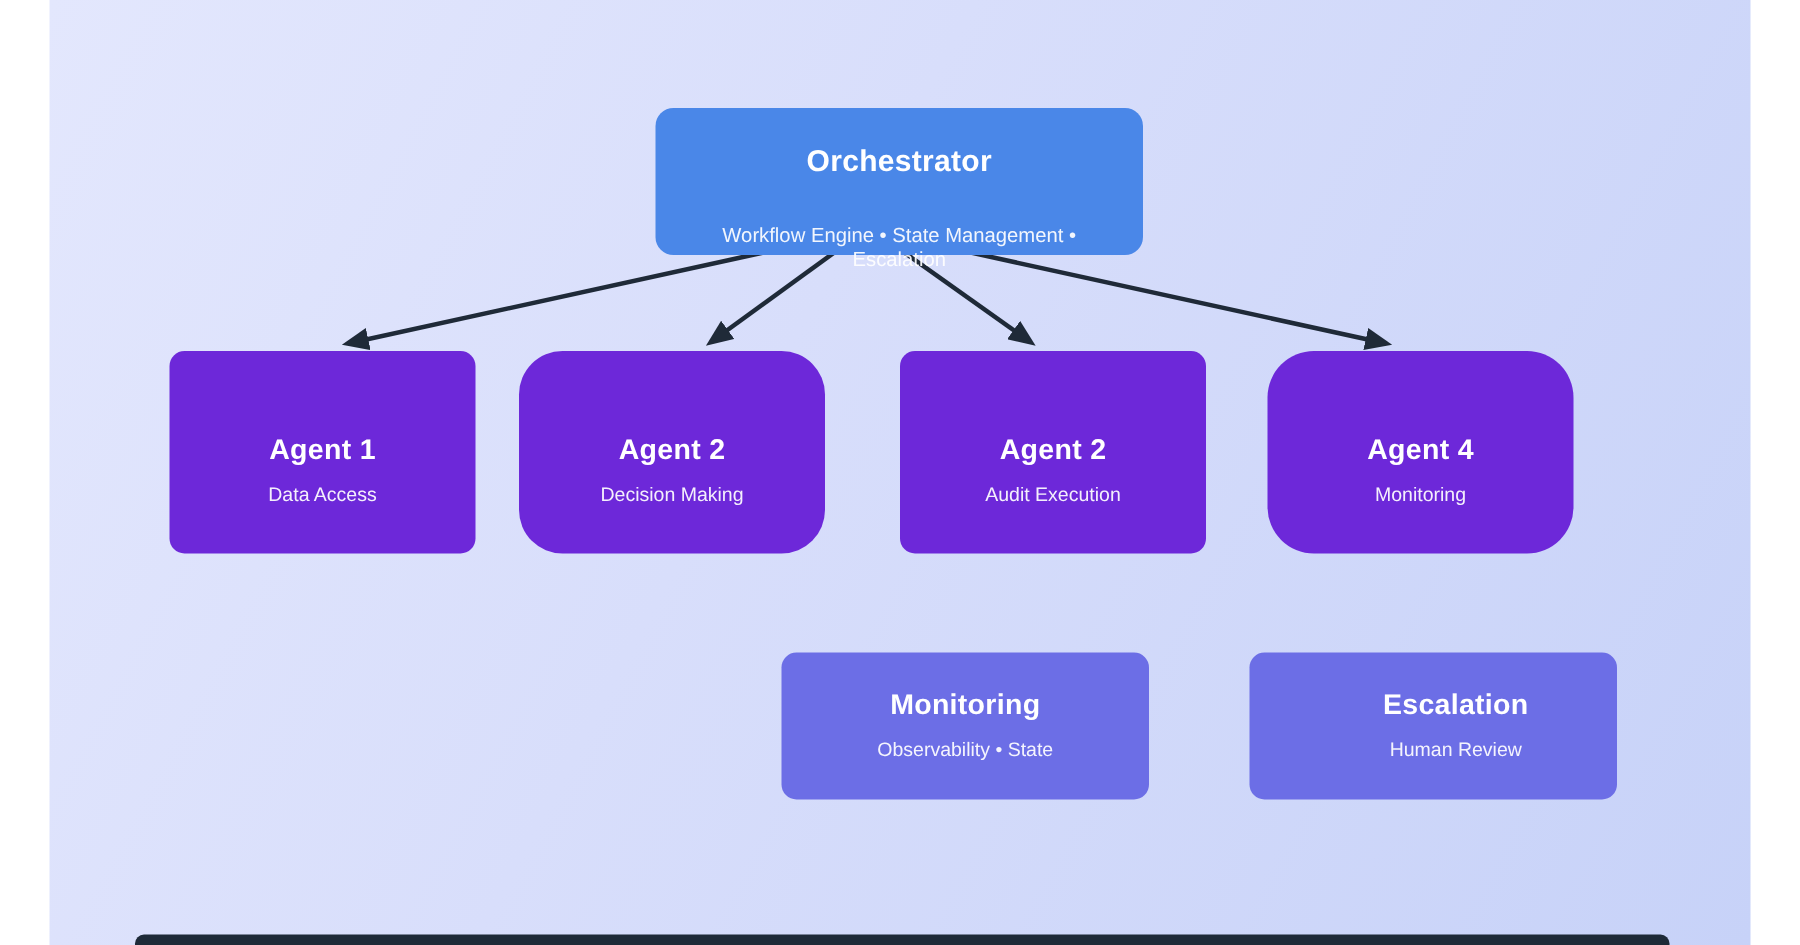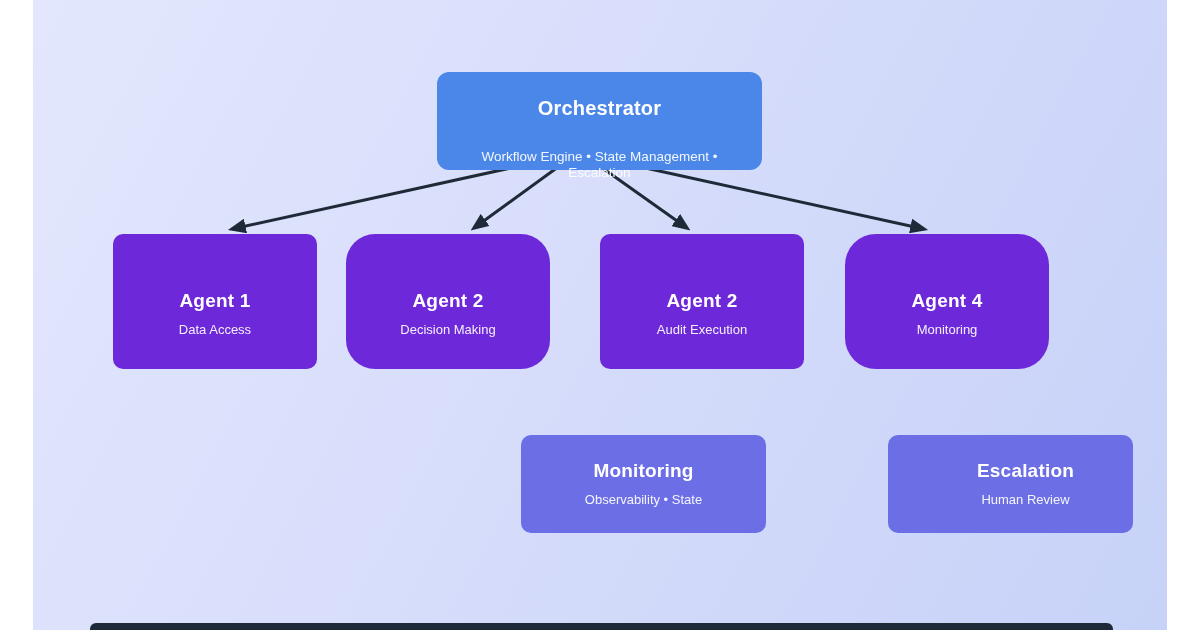--- a/index.html
+++ b/index.html
@@ -65,21 +65,21 @@
   .agent-2 { left: 346px; border-radius: 29px; }
   .agent-3 { left: 600px; }
   .agent-4 { left: 845px; border-radius: 31px; }
   .integration {
     background: #6c6ee6;
     width: 245px; height: 98px;
     top: 435px;
   }
   .integration-1 { left: 195px; }
   .integration-2 { left: 521px; }
-  .integration-3 { left: 888px; padding-left: 44px; }
+  .integration-3 { left: 833px; padding-left: 44px; }
   .bottom-edge {
     position: absolute;
     left: 90px; top: 623px;
     width: 1023px; height: 8px;
     background: #1e2a38;
     border-radius: 6px 6px 0 0;
   }
 </style>
 </head>
 <body>

